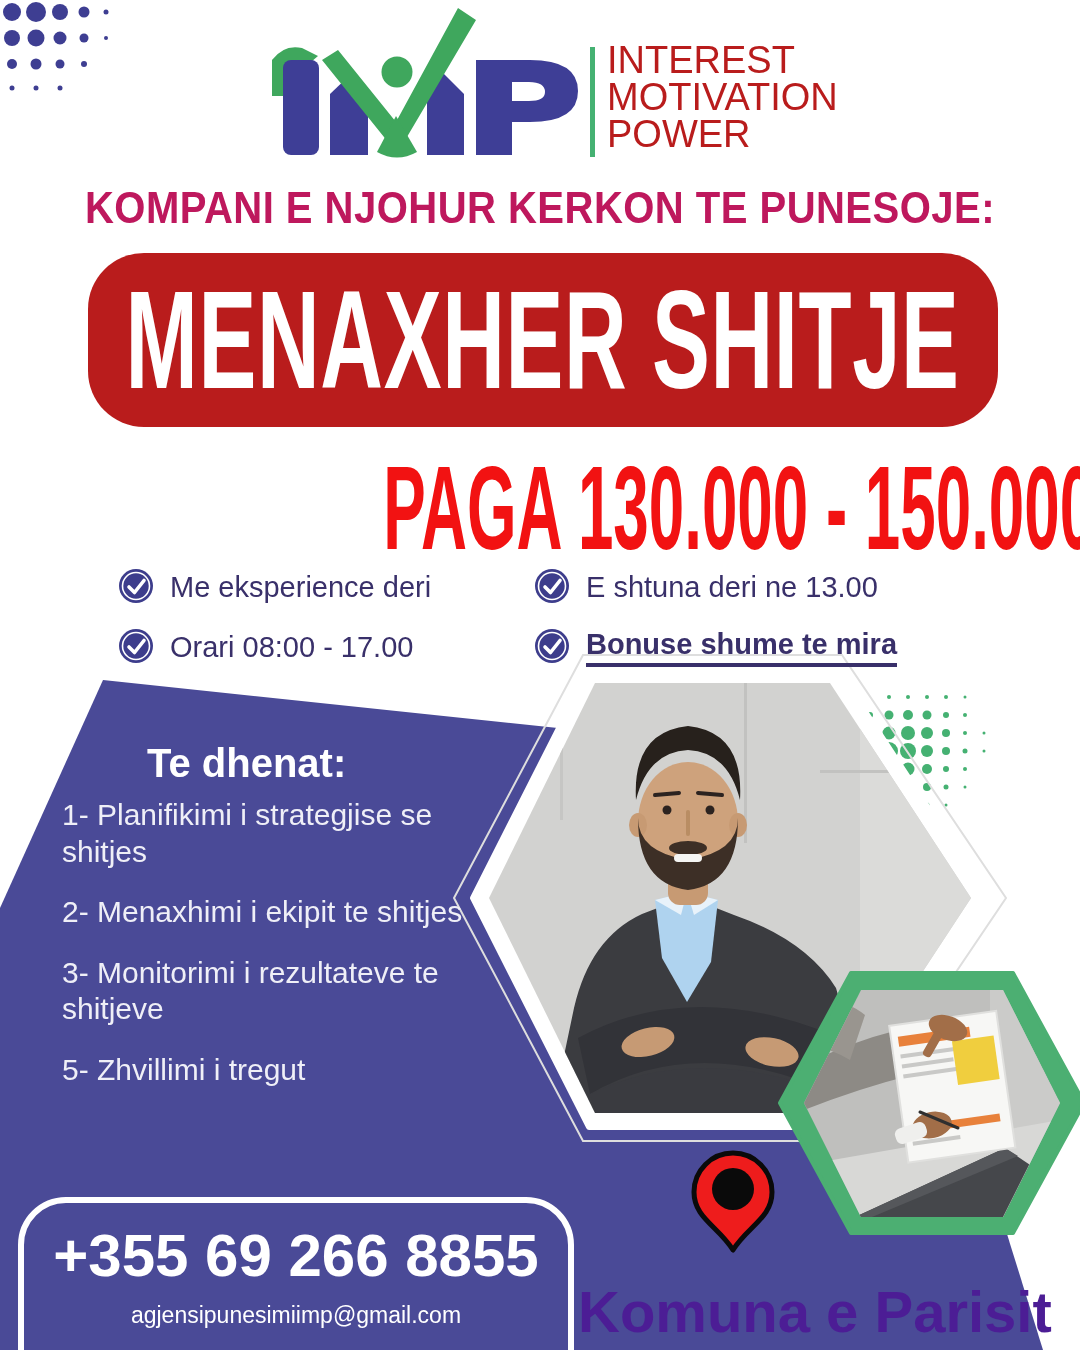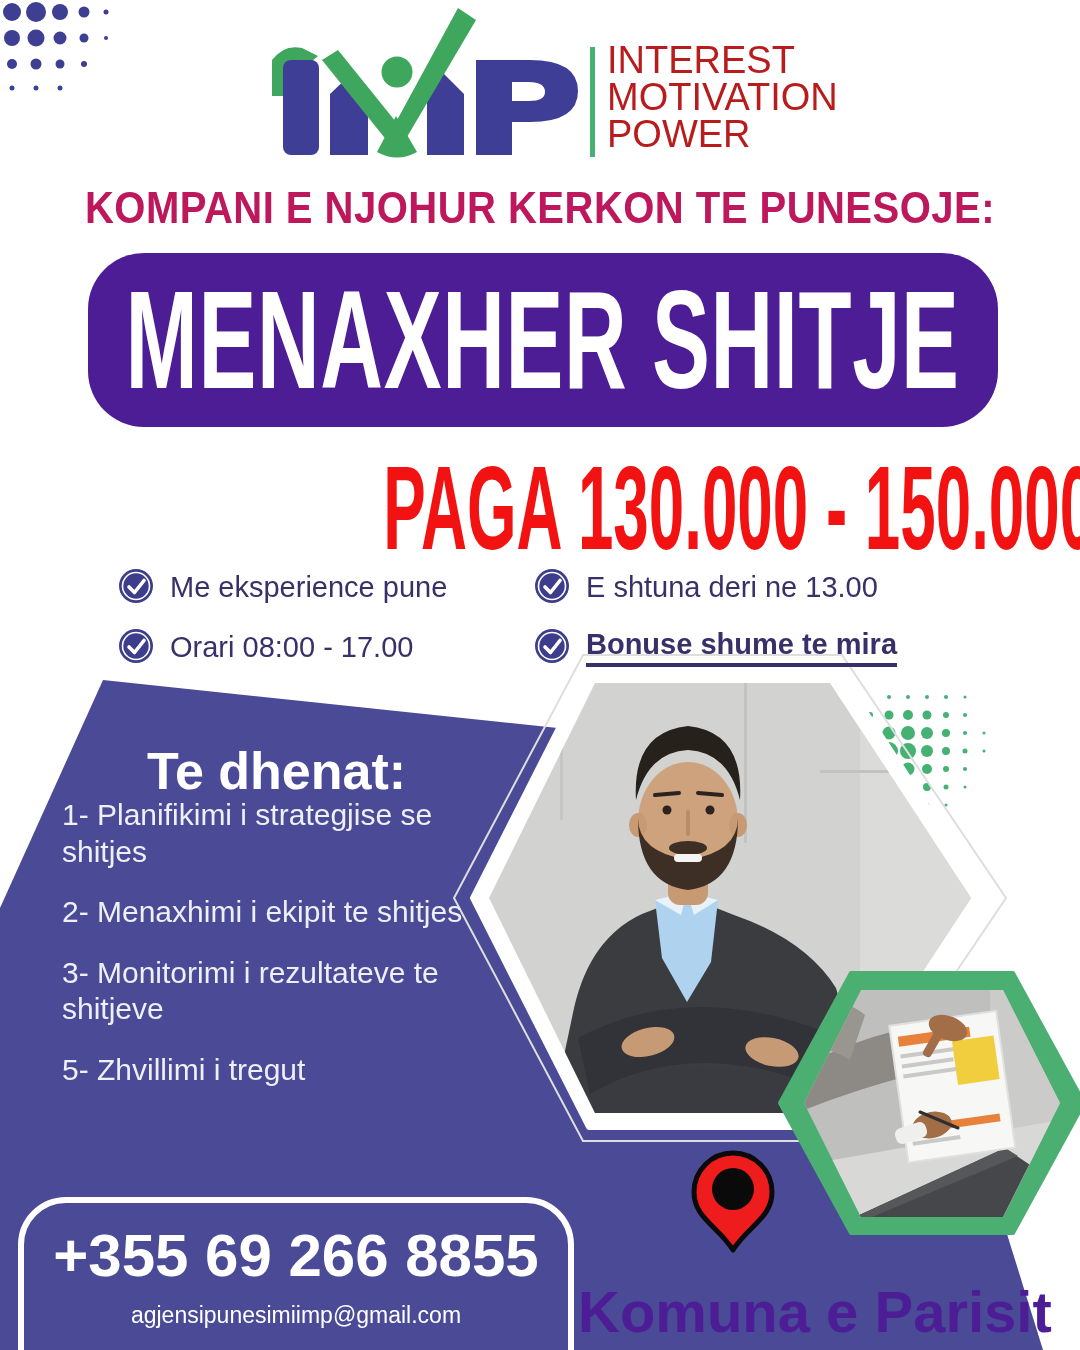--- a/index.html
+++ b/index.html
@@ -15,40 +15,40 @@
   
   #logo-mark{left:270px;top:0;width:330px;height:165px;}
   .logo-divider{left:590px;top:47px;width:5px;height:110px;background:#45B172;}
   .logo-tagline{left:607px;top:42px;width:280px;color:#b91c1c;
     font-size:38px;font-weight:400;line-height:37px;letter-spacing:0px;}
   .headline{left:0;right:0;top:183px;text-align:center;color:#be185d;}
   .headline span{display:inline-block;font-size:44px;font-weight:700;
     transform:scaleX(0.91);transform-origin:center;white-space:nowrap;letter-spacing:0.5px;}
 
   
-  .job-banner{left:88px;top:253px;width:910px;height:174px;background:#4c1d95;
+  .job-banner{left:88px;top:253px;width:910px;height:174px;background:#b91c1c;
     border-radius:56px;display:flex;align-items:center;justify-content:center;}
   .job-banner span{display:inline-block;color:#ffffff;font-size:140px;font-weight:700;
     transform:scaleX(0.62);transform-origin:center;white-space:nowrap;letter-spacing:1px;}
 
   
   .salary{left:0;right:0;top:440px;text-align:center;color:#F21212;}
   .salary span{display:inline-block;font-size:118px;font-weight:700;
     transform:scaleX(0.54);transform-origin:center;white-space:nowrap;}
 
   
   .benefit{display:flex;align-items:center;height:40px;}
   .benefit .check{width:36px;height:36px;flex:0 0 36px;margin-right:16px;}
   .benefit .lbl{font-size:29px;color:#39306A;font-weight:400;white-space:nowrap;padding-top:2px;}
   .benefit.em .lbl{font-weight:700;border-bottom:4px solid #39306A;padding-bottom:2px;}
   #b1{left:118px;top:566px;} #b2{left:118px;top:626px;}
   #b3{left:534px;top:566px;} #b4{left:534px;top:626px;}
 
   
-  .details-heading{left:147px;top:741px;color:#ffffff;font-size:52px;font-weight:700;}
+  .details-heading{left:147px;top:741px;color:#ffffff;font-size:40px;font-weight:700;}
   .details-list{left:62px;top:797px;width:450px;margin:0;padding:0;list-style:none;
     color:#EFEFF7;font-size:30px;line-height:1.22;}
   .details-list li{margin-bottom:24px;}
 
   
   .contact-card{left:18px;top:1197px;width:556px;height:200px;
     border:6px solid #ffffff;border-radius:48px;box-sizing:border-box;
     text-align:center;color:#ffffff;}
   .contact-card .phone{margin-top:18px;font-size:60px;font-weight:700;white-space:nowrap;}
   .contact-card .email{margin-top:12px;font-size:23px;font-weight:400;white-space:nowrap;}
@@ -254,21 +254,21 @@
   <div class="abs salary">
     <span>PAGA 130.000 - 150.000 LEKE</span>
   </div>
 
   <div id="b1" class="abs benefit">
     <svg class="check" viewBox="0 0 36 36">
       <circle cx="18" cy="18" r="17" fill="#3D3D8C"></circle>
       <circle cx="18" cy="18" r="13.5" fill="none" stroke="#ffffff" stroke-width="1.6"></circle>
       <path d="M11,19 L16.5,24.5 L26,12.5" fill="none" stroke="#ffffff" stroke-width="3.6" stroke-linecap="round" stroke-linejoin="round"></path>
     </svg>
-    <span class="lbl">Me eksperience pune</span>
+    <span class="lbl">Me eksperience deri</span>
   </div>
   <div id="b2" class="abs benefit">
     <svg class="check" viewBox="0 0 36 36">
       <circle cx="18" cy="18" r="17" fill="#3D3D8C"></circle>
       <circle cx="18" cy="18" r="13.5" fill="none" stroke="#ffffff" stroke-width="1.6"></circle>
       <path d="M11,19 L16.5,24.5 L26,12.5" fill="none" stroke="#ffffff" stroke-width="3.6" stroke-linecap="round" stroke-linejoin="round"></path>
     </svg>
     <span class="lbl">Orari 08:00 - 17.00</span>
   </div>
   <div id="b3" class="abs benefit">

